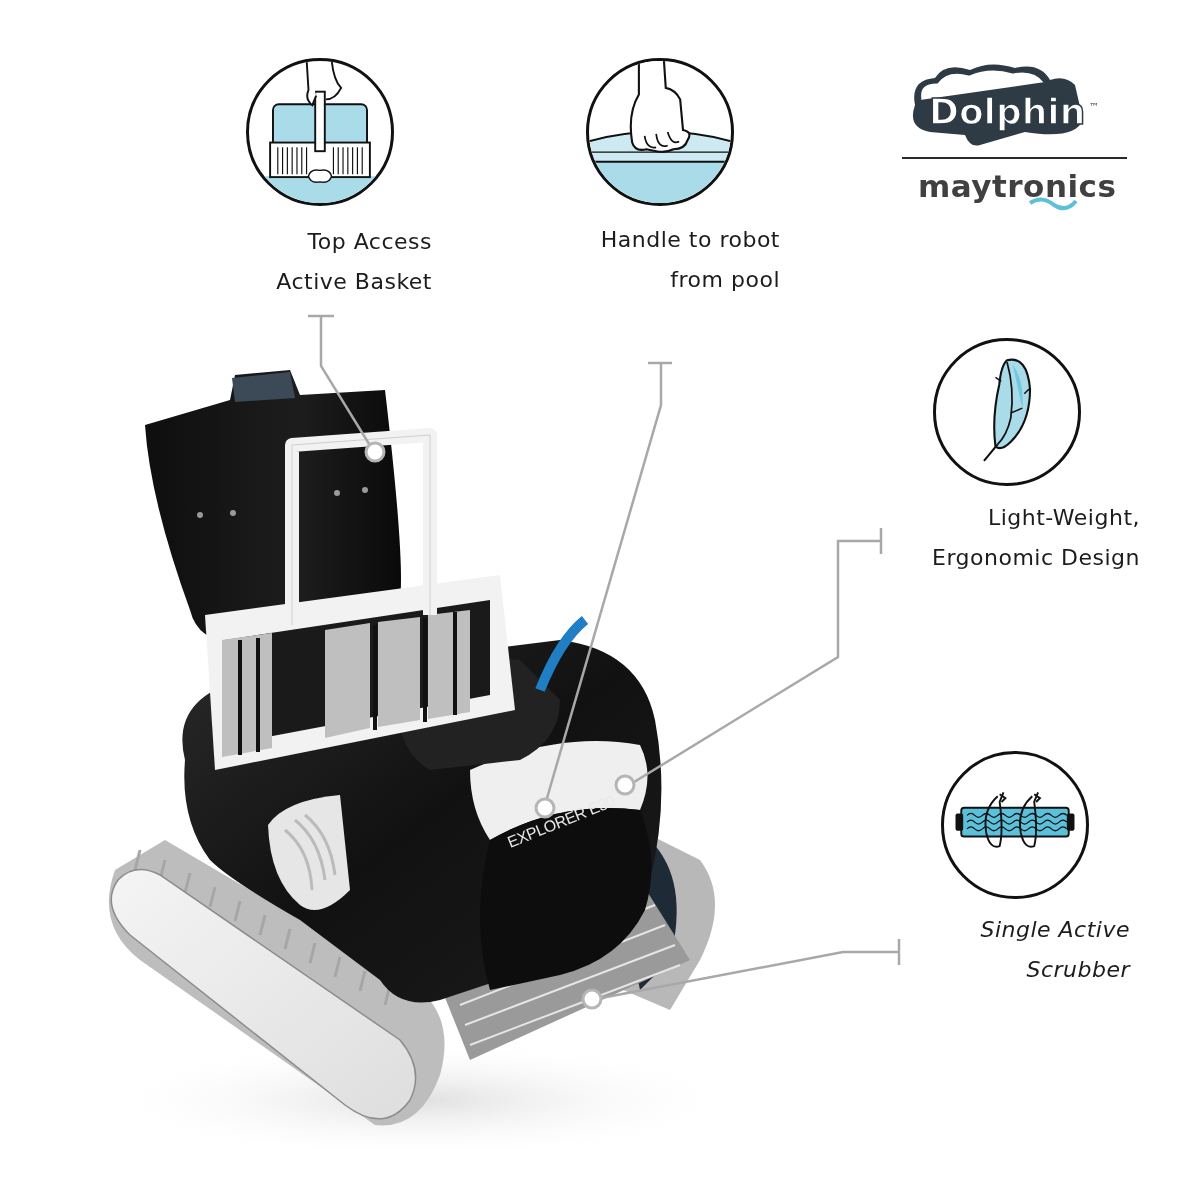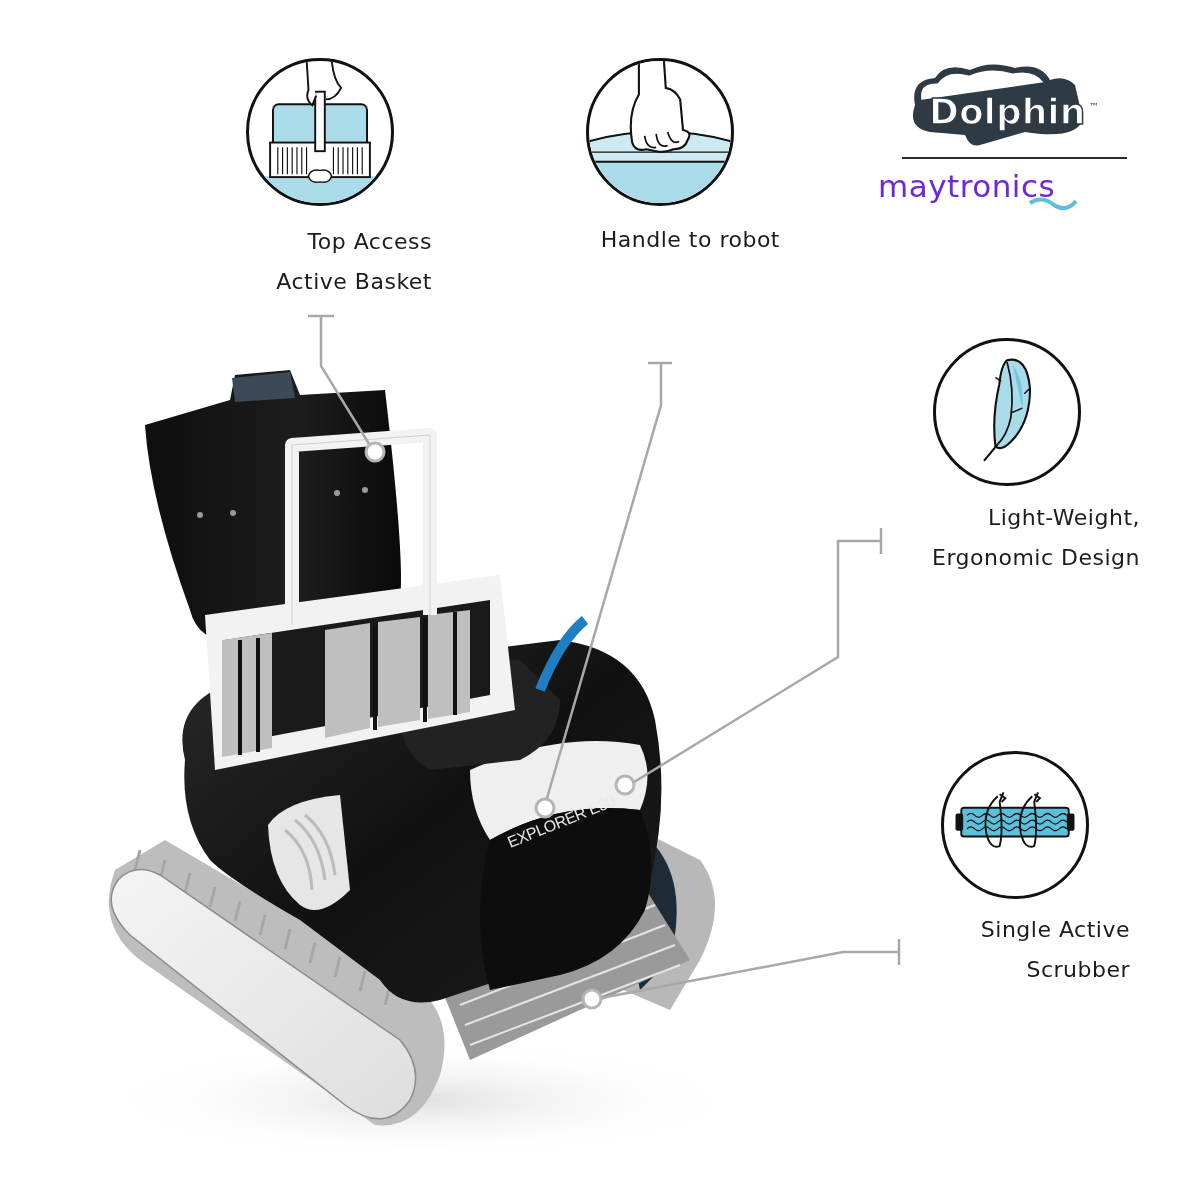--- a/index.html
+++ b/index.html
@@ -8,22 +8,22 @@
   .abs { position:absolute; }
   .feature-icon { position:absolute; width:148px; height:148px; border-radius:50%;
                   border:3px solid #111; box-sizing:border-box; background:#fff; overflow:hidden; }
   .feature-icon svg { width:100%; height:100%; display:block; }
   .label { position:absolute; text-align:right; font-size:22px; line-height:40px; color:#1c1c1c;
            letter-spacing:0.5px; }
   .label span { display:block; white-space:nowrap; }
   #overlay { position:absolute; left:0; top:0; width:1200px; height:1200px; pointer-events:none; }
   .brand-dolphin { position:absolute; left:905px; top:60px; width:220px; height:90px; }
   .brand-rule { position:absolute; left:902px; top:157px; width:225px; height:2px; background:#2a2a2a; }
-  .brand-maytronics { position:absolute; left:878px; top:168px; font-size:31px; color:#6d28d9;
-                      letter-spacing:0.5px; font-family:"DejaVu Sans", sans-serif; font-weight:400; }
+  .brand-maytronics { position:absolute; left:918px; top:168px; font-size:31px; color:#404040;
+                      letter-spacing:0.5px; font-family:"DejaVu Sans", sans-serif; font-weight:700; }
   .model-text { position:absolute; left:505px; top:835px; font-size:16px; color:#e8e8e8;
                 transform:rotate(-22deg); transform-origin:left top; letter-spacing:-0.5px;
                 font-family:"Liberation Sans", sans-serif; }
 </style>
 </head>
 <body>
 
 <svg class="abs" style="left:0;top:0" width="1200" height="1200" viewBox="0 0 1200 1200">
   <defs>
     <linearGradient id="bodyG" x1="0" y1="0" x2="1" y2="1">
@@ -219,26 +219,27 @@
     </g>
   </svg>
 </div>
 
 <div class="label" style="left:212px;top:222px;width:220px;">
   <span>Top Access</span>
   <span>Active Basket</span>
 </div>
 <div class="label" style="left:540px;top:220px;width:240px;">
   <span>Handle to robot</span>
+  <span>from pool</span>
 </div>
 <div class="label" style="left:890px;top:498px;width:250px;">
   <span>Light-Weight,</span>
   <span>Ergonomic Design</span>
 </div>
-<div class="label" style="left:900px;top:910px;width:230px;">
+<div class="label" style="left:900px;top:910px;width:230px;font-style:italic;">
   <span>Single Active</span>
   <span>Scrubber</span>
 </div>
 
 <svg class="brand-dolphin" viewBox="0 0 220 90">
   <path d="M10 45 Q5 20 30 18 Q40 2 65 10 Q85 0 110 8 Q135 2 145 20 Q160 15 170 25 L178 60 Q170 80 120 72 L75 85 Q65 88 60 75 L25 72 Q2 68 10 45 Z" fill="#2e3a44"></path>
   <path d="M15 40 Q12 22 32 22 Q42 8 64 14 Q85 5 108 12 Q130 8 140 22" fill="#fff" stroke="#2e3a44" stroke-width="3"></path>
   <text x="24" y="64" font-family="DejaVu Sans, sans-serif" font-weight="bold" font-size="36" fill="#ffffff" stroke="#2e3a44" stroke-width="1.5">Dolphin</text>
   <text x="184" y="50" font-family="DejaVu Sans, sans-serif" font-size="10" fill="#2e3a44">™</text>
 </svg>

